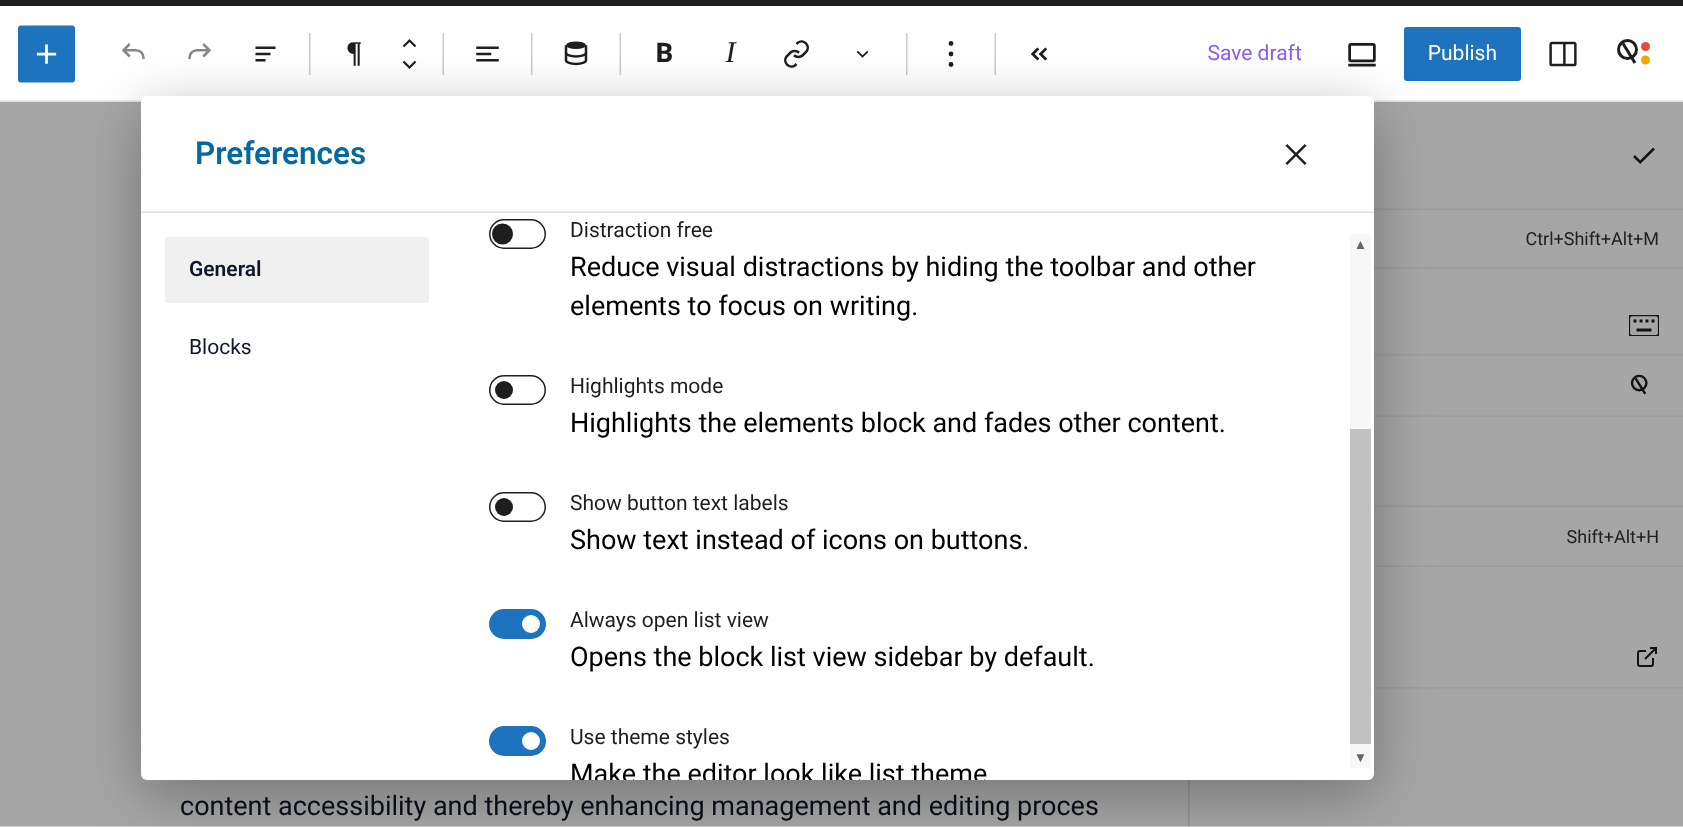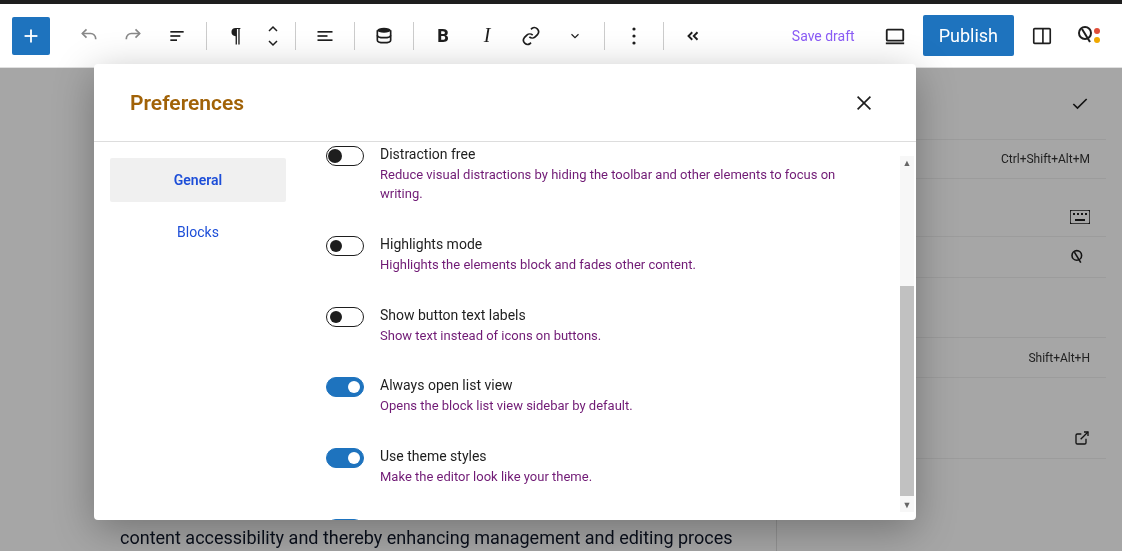--- a/index.html
+++ b/index.html
@@ -11,51 +11,51 @@
 .dim-overlay { position: absolute; top: 68px; left: 0; right: 0; bottom: 0; background: rgba(0,0,0,0.35); pointer-events: none; }
 
 .topbar { height: 4px; background: #1e1e1e; }
 .toolbar { height: 64px; background: #fff; display: flex; align-items: center; padding: 0 12px; border-bottom: 1px solid #e0e0e0; gap: 6px; }
 .tb-btn { width: 38px; height: 38px; display: flex; align-items: center; justify-content: center; color: #1e1e1e; border-radius: 2px; }
 .tb-btn.primary { background: #1e73be; color: #fff; width: 38px; height: 38px; }
 .tb-btn.primary svg { stroke: #fff; }
 .tb-sep { width: 1px; height: 28px; background: #ccc; margin: 0 4px; }
 .toolbar-right { margin-left: auto; display: flex; align-items: center; gap: 8px; }
 .save-draft { color: #8b5cf6; font-size: 14px; padding: 8px 12px; text-align: right; }
-.publish { background: #1e73be; color: #fff; padding: 10px 16px; font-size: 18px; border-radius: 2px; }
+.publish { background: #1e73be; color: #fff; padding: 10px 16px; font-size: 14px; border-radius: 2px; }
 .icon-btn { width: 40px; height: 40px; display: flex; align-items: center; justify-content: center; color: #1e1e1e; }
 
 
 .body-area { position: absolute; left: 0; right: 0; top: 68px; bottom: 0; background: #fff; }
 .body-text { position: absolute; left: 120px; bottom: 0; font-size: 18px; color: #0f172a; line-height: 1.5; }
 
 
-.right-panel { position: absolute; right: 16px; top: 68px; bottom: 0; width: 330px; background: #fff; border-left: 1px solid #e0e0e0; font-size: 13px; color: #1e1e1e; }
+.right-panel { position: absolute; right: 0; top: 68px; bottom: 0; width: 330px; background: #fff; border-left: 1px solid #e0e0e0; font-size: 13px; color: #1e1e1e; }
 .rp-row { display: flex; justify-content: space-between; align-items: center; padding: 12px 16px; border-bottom: 1px solid #f0f0f0; }
 .rp-row .sc { color: #333; font-size: 12px; }
 
 
 .modal { position: absolute; left: 94px; top: 64px; width: 822px; height: 456px; background: #fff; border-radius: 4px; box-shadow: 0 10px 40px rgba(0,0,0,0.3); display: flex; flex-direction: column; }
 .modal-head { height: 78px; display: flex; align-items: center; justify-content: space-between; padding: 0 36px; border-bottom: 1px solid #ddd; }
-.modal-title { font-size: 21px; font-weight: 600; color: #a16207; }
+.modal-title { font-size: 21px; font-weight: 600; color: #0369a1; }
 .close-x { width: 32px; height: 32px; display: flex; align-items: center; justify-content: center; cursor: pointer; }
 .modal-body { flex: 1; display: flex; overflow: hidden; position: relative; }
 .tabs { width: 208px; padding: 16px 16px 16px 16px; }
-.tab { padding: 14px 16px; font-size: 14px; color: #1d4ed8; border-radius: 2px; cursor: pointer; margin-bottom: 8px; text-align: center; }
+.tab { padding: 14px 16px; font-size: 14px; color: #0f172a; border-radius: 2px; cursor: pointer; margin-bottom: 8px; }
 .tab.active { background: #f0f0f0; font-weight: 600; }
 .settings { flex: 1; overflow-y: auto; padding: 4px 8px 16px 24px; }
 .setting { display: flex; gap: 16px; padding: 14px 0 18px 0; }
 .toggle { width: 38px; height: 20px; border: 1px solid #1e1e1e; border-radius: 12px; position: relative; flex-shrink: 0; background: #fff; }
 .toggle .knob { position: absolute; width: 12px; height: 12px; background: #1e1e1e; border-radius: 50%; top: 3px; left: 3px; }
 .toggle.on { background: #1e73be; border-color: #1e73be; }
 .toggle.on .knob { background: #fff; left: auto; right: 3px; }
 .toggle.half .knob { left: 1px; width: 14px; height: 14px; top: 2px; border-radius: 7px; }
 .setting-text { flex: 1; }
 .setting-title { font-size: 14px; color: #1e1e1e; margin-bottom: 4px; }
-.setting-desc { font-size: 13px; color: #701a75; line-height: 1.45; }
+.setting-desc { font-size: 18px; color: #000000; line-height: 1.45; }
 
 
 .scrollbar { position: absolute; right: 2px; top: 14px; width: 14px; bottom: 8px; }
 .scroll-track { position: absolute; inset: 0; background: #f7f7f7; border-radius: 0; }
 .scroll-thumb { position: absolute; left: 0; right: 0; top: 130px; height: 210px; background: #c1c1c1; }
 .scroll-arrow { position: absolute; left: 0; right: 0; height: 14px; display: flex; align-items:center; justify-content:center; color:#666; font-size:9px; }
 .scroll-arrow.up { top: 0; }
 .scroll-arrow.down { bottom: 0; }
 
 svg { display: block; }
@@ -294,21 +294,21 @@
             <div class="setting-desc">Opens the block list view sidebar by default.</div>
           </div>
         </div>
 
         <div class="setting">
           <div class="toggle on">
               <div class="knob"></div>
             </div>
           <div class="setting-text">
             <div class="setting-title">Use theme styles</div>
-            <div class="setting-desc">Make the editor look like your theme.</div>
+            <div class="setting-desc">Make the editor look like list theme.</div>
           </div>
         </div>
 
         <div class="setting">
           <div class="toggle on"></div>
           <div class="setting-text">
             <div class="setting-title">Display block breadcrumbs</div>
 
           </div>
         </div>

